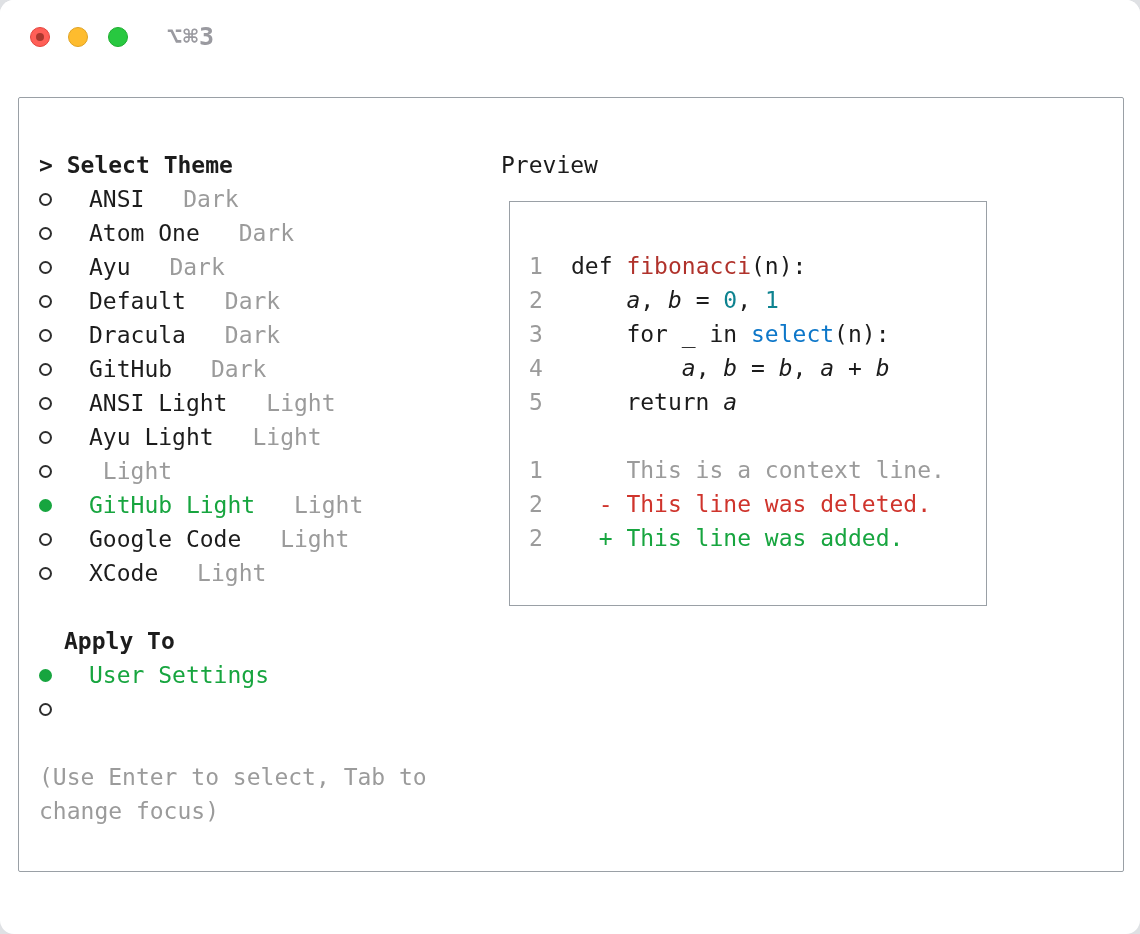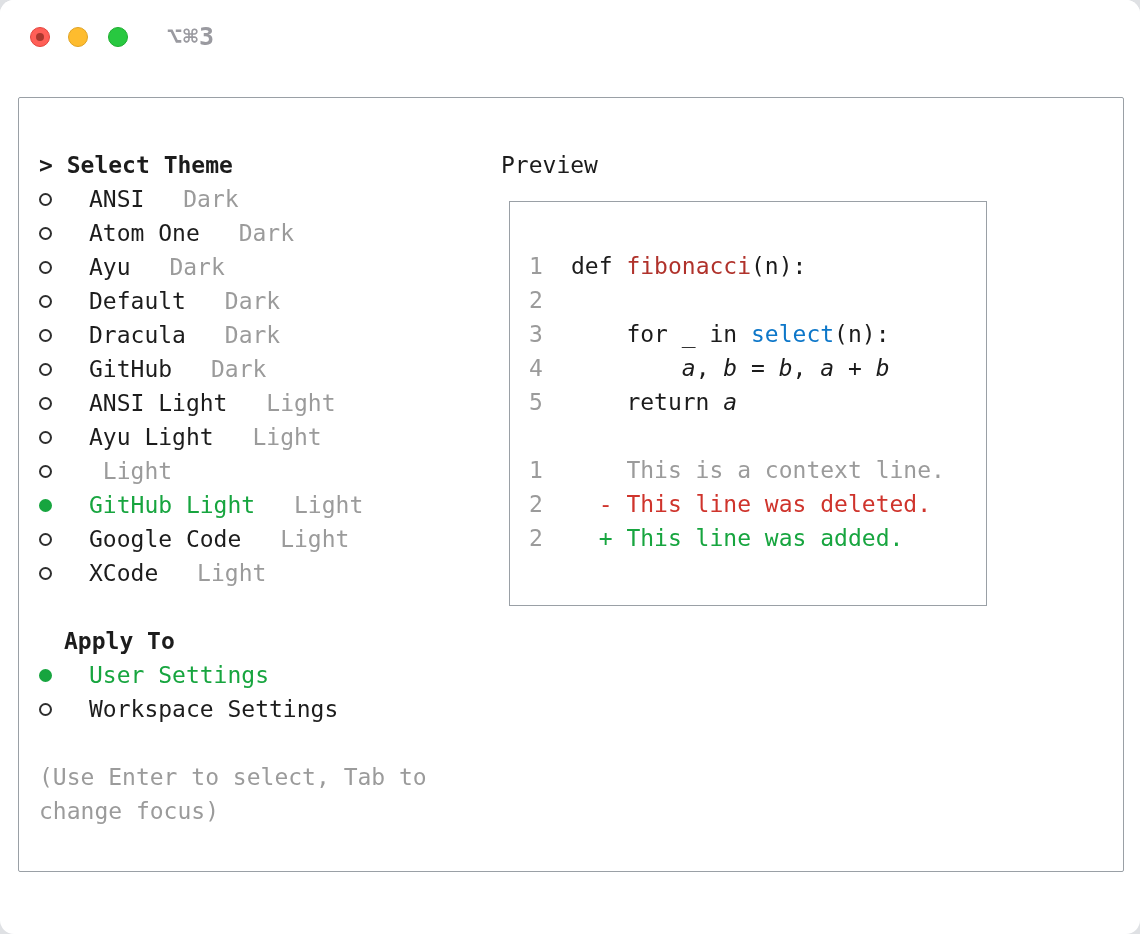--- a/index.html
+++ b/index.html
@@ -94,36 +94,36 @@
           <div class="row selected"><span class="bullet"></span><span class="tname">GitHub Light</span><span class="tvariant"> Light</span></div>
           <div class="row"><span class="bullet"></span><span class="tname">Google Code</span><span class="tvariant"> Light</span></div>
           <div class="row"><span class="bullet"></span><span class="tname">XCode</span><span class="tvariant"> Light</span></div>
         </div>
 
       <div class="line blank"></div>
       <div class="line header indent">Apply To</div>
 
       <div>
           <div class="row selected"><span class="bullet"></span><span class="tlabel">User Settings</span></div>
-          <div class="row"><span class="bullet"></span><span class="tlabel">Workspace Settings</span></div>
+          <div class="row"><span class="bullet"></span></div>
         </div>
 
       <div class="line blank"></div>
       <div class="help">
         <div class="line">(Use Enter to select, Tab to</div>
         <div class="line">change focus)</div>
       </div>
     </div>
 
     <div class="preview-header">Preview</div>
 
     <div class="preview-box">
       <div class="code">
           <div class="cline"><span class="lnum">1</span><span class="ctext"><span class="tok-plain">def </span><span class="tok-func">fibonacci</span><span class="tok-plain">(n):</span></span></div>
-          <div class="cline"><span class="lnum">2</span></div>
+          <div class="cline"><span class="lnum">2</span><span class="ctext"><span class="tok-plain">    </span><span class="tok-var">a</span><span class="tok-plain">, </span><span class="tok-var">b</span><span class="tok-plain"> = </span><span class="tok-num">0</span><span class="tok-plain">, </span><span class="tok-num">1</span></span></div>
           <div class="cline"><span class="lnum">3</span><span class="ctext"><span class="tok-plain">    for _ in </span><span class="tok-builtin">select</span><span class="tok-plain">(n):</span></span></div>
           <div class="cline"><span class="lnum">4</span><span class="ctext"><span class="tok-plain">        </span><span class="tok-var">a</span><span class="tok-plain">, </span><span class="tok-var">b</span><span class="tok-plain"> = </span><span class="tok-var">b</span><span class="tok-plain">, </span><span class="tok-var">a</span><span class="tok-plain"> + </span><span class="tok-var">b</span></span></div>
           <div class="cline"><span class="lnum">5</span><span class="ctext"><span class="tok-plain">    return </span><span class="tok-var">a</span></span></div>
           <div class="cline"><span class="lnum"></span><span class="ctext"></span></div>
           <div class="cline"><span class="lnum">1</span><span class="ctext"><span class="tok-context">    This is a context line.</span></span></div>
           <div class="cline"><span class="lnum">2</span><span class="ctext"><span class="tok-deleted">  - This line was deleted.</span></span></div>
           <div class="cline"><span class="lnum">2</span><span class="ctext"><span class="tok-added">  + This line was added.</span></span></div>
         </div>
     </div>
 

